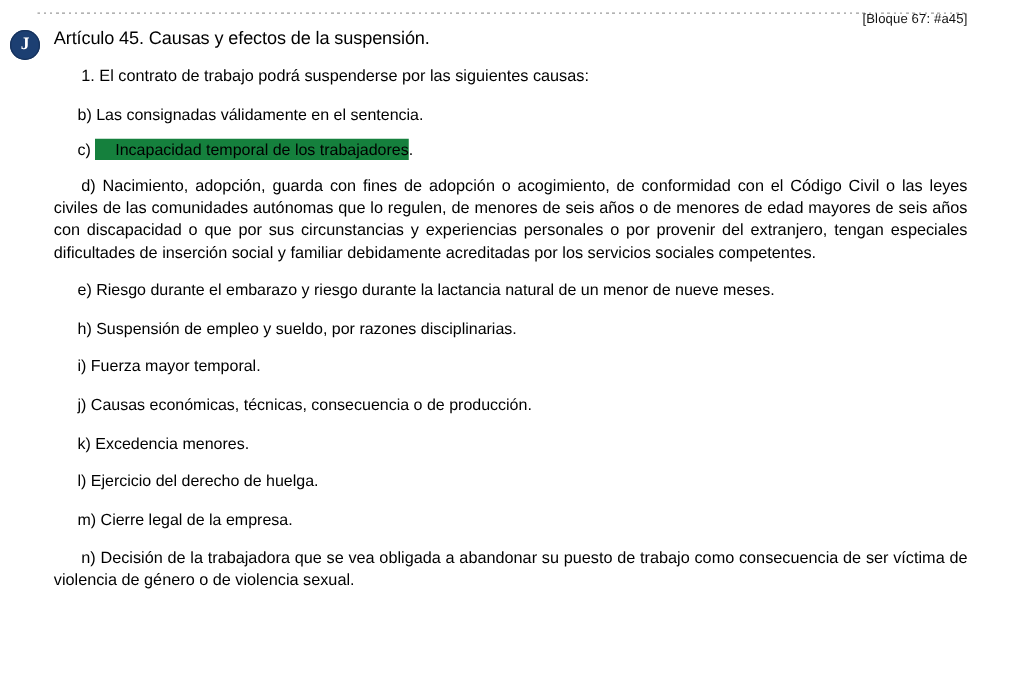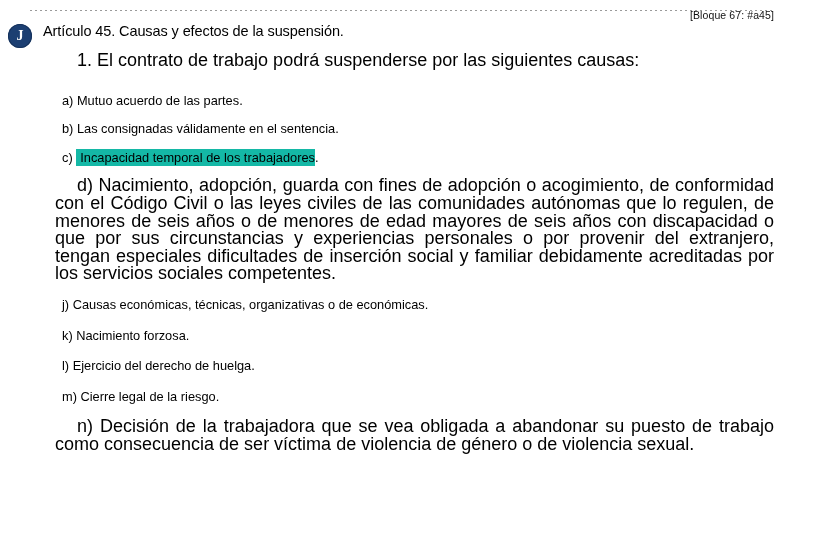--- a/index.html
+++ b/index.html
@@ -79,22 +79,22 @@
   .article-title {
     font-size: 14.5px;
     font-weight: normal;
     line-height: 19px;
     margin: 0 0 11px 0;
     letter-spacing: -0.1px;
   }
 
   
   p.para {
-    margin: 0 0 13px 12px;
-    font-size: 18px;
+    margin: 0 0 13px 0;
+    font-size: 13px;
     line-height: 17.6px;
     text-align: justify;
     text-justify: inter-word;
     text-indent: 22px;
     hyphens: none;
   }
 
   
   p.item {
     margin: 0 0 13px 0;
@@ -107,22 +107,22 @@
 
   p.gap-before {
     margin-top: 22px;
   }
 
   p.tight {
     margin-bottom: 11px;
   }
 
   .hl {
-    background: #14b8a6;
-    padding: 1px 0 1px 4px;
+    background: #15803d;
+    padding: 1px 0 1px 16px;
     box-decoration-break: clone;
     -webkit-box-decoration-break: clone;
   }
 </style>
 </head>
 <body>
 
 <div class="page">
 
   <div class="top-rule"></div>
@@ -130,37 +130,39 @@
   <div class="block-tag">[Bloque 67: #a45]</div>
 
   <div class="badge">J</div>
 
   <div class="content">
 
     <h1 class="article-title">Artículo 45. Causas y efectos de la suspensión.</h1>
 
     <p class="para">1. El contrato de trabajo podrá suspenderse por las siguientes causas:</p>
 
-    <p class="item gap-before tight">a) Mutuo acuerdo de las partes.</p>
 
     <p class="item tight">b) Las consignadas válidamente en el sentencia.</p>
 
     <p class="item tight"><span>c) </span><span class="hl">Incapacidad temporal de los trabajadores</span><span>.</span></p>
 
     <p class="para">d) Nacimiento, adopción, guarda con fines de adopción o acogimiento, de conformidad con el Código Civil o las leyes civiles de las comunidades autónomas que lo regulen, de menores de seis años o de menores de edad mayores de seis años con discapacidad o que por sus circunstancias y experiencias personales o por provenir del extranjero, tengan especiales dificultades de inserción social y familiar debidamente acreditadas por los servicios sociales competentes.</p>
 
+    <p class="item">e) Riesgo durante el embarazo y riesgo durante la lactancia natural de un menor de nueve meses.</p>
 
 
 
+    <p class="item">h) Suspensión de empleo y sueldo, por razones disciplinarias.</p>
 
+    <p class="item">i) Fuerza mayor temporal.</p>
 
-    <p class="item">j) Causas económicas, técnicas, organizativas o de económicas.</p>
+    <p class="item">j) Causas económicas, técnicas, consecuencia o de producción.</p>
 
-    <p class="item">k) Nacimiento forzosa.</p>
+    <p class="item">k) Excedencia menores.</p>
 
     <p class="item">l) Ejercicio del derecho de huelga.</p>
 
-    <p class="item">m) Cierre legal de la riesgo.</p>
+    <p class="item">m) Cierre legal de la empresa.</p>
 
     <p class="para">n) Decisión de la trabajadora que se vea obligada a abandonar su puesto de trabajo como consecuencia de ser víctima de violencia de género o de violencia sexual.</p>
 
   </div>
 </div>
 
 </body></html>

